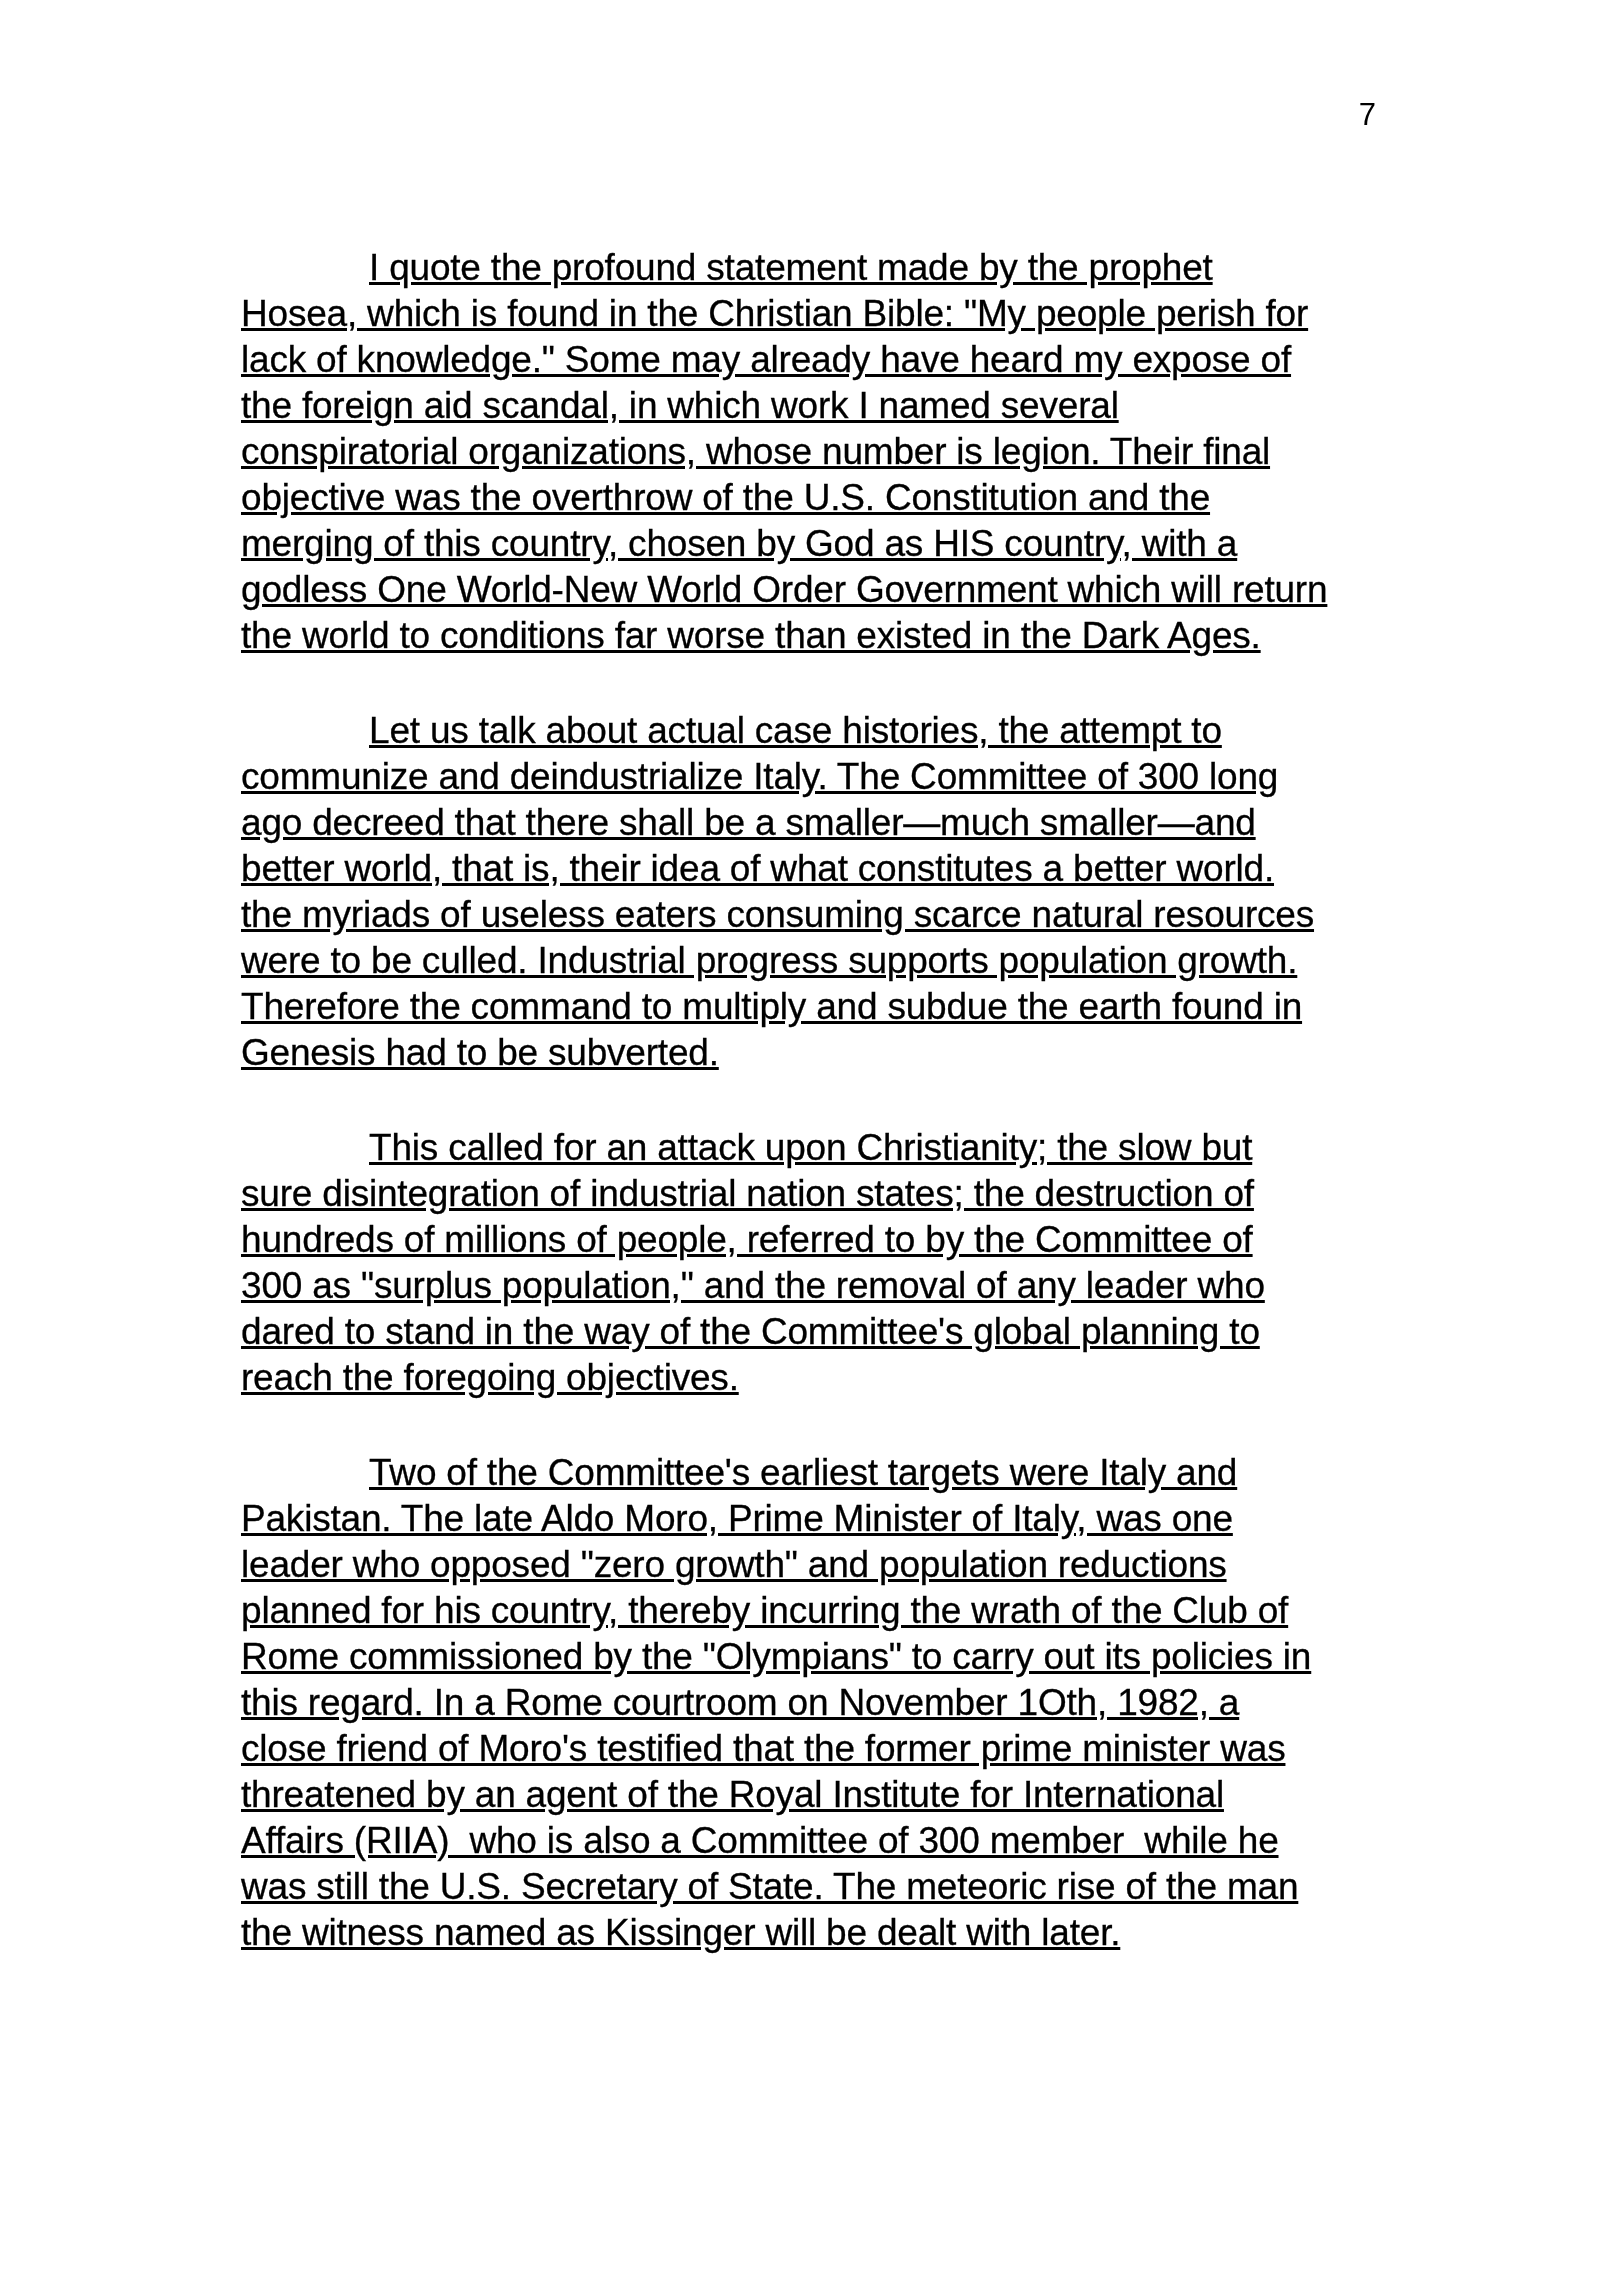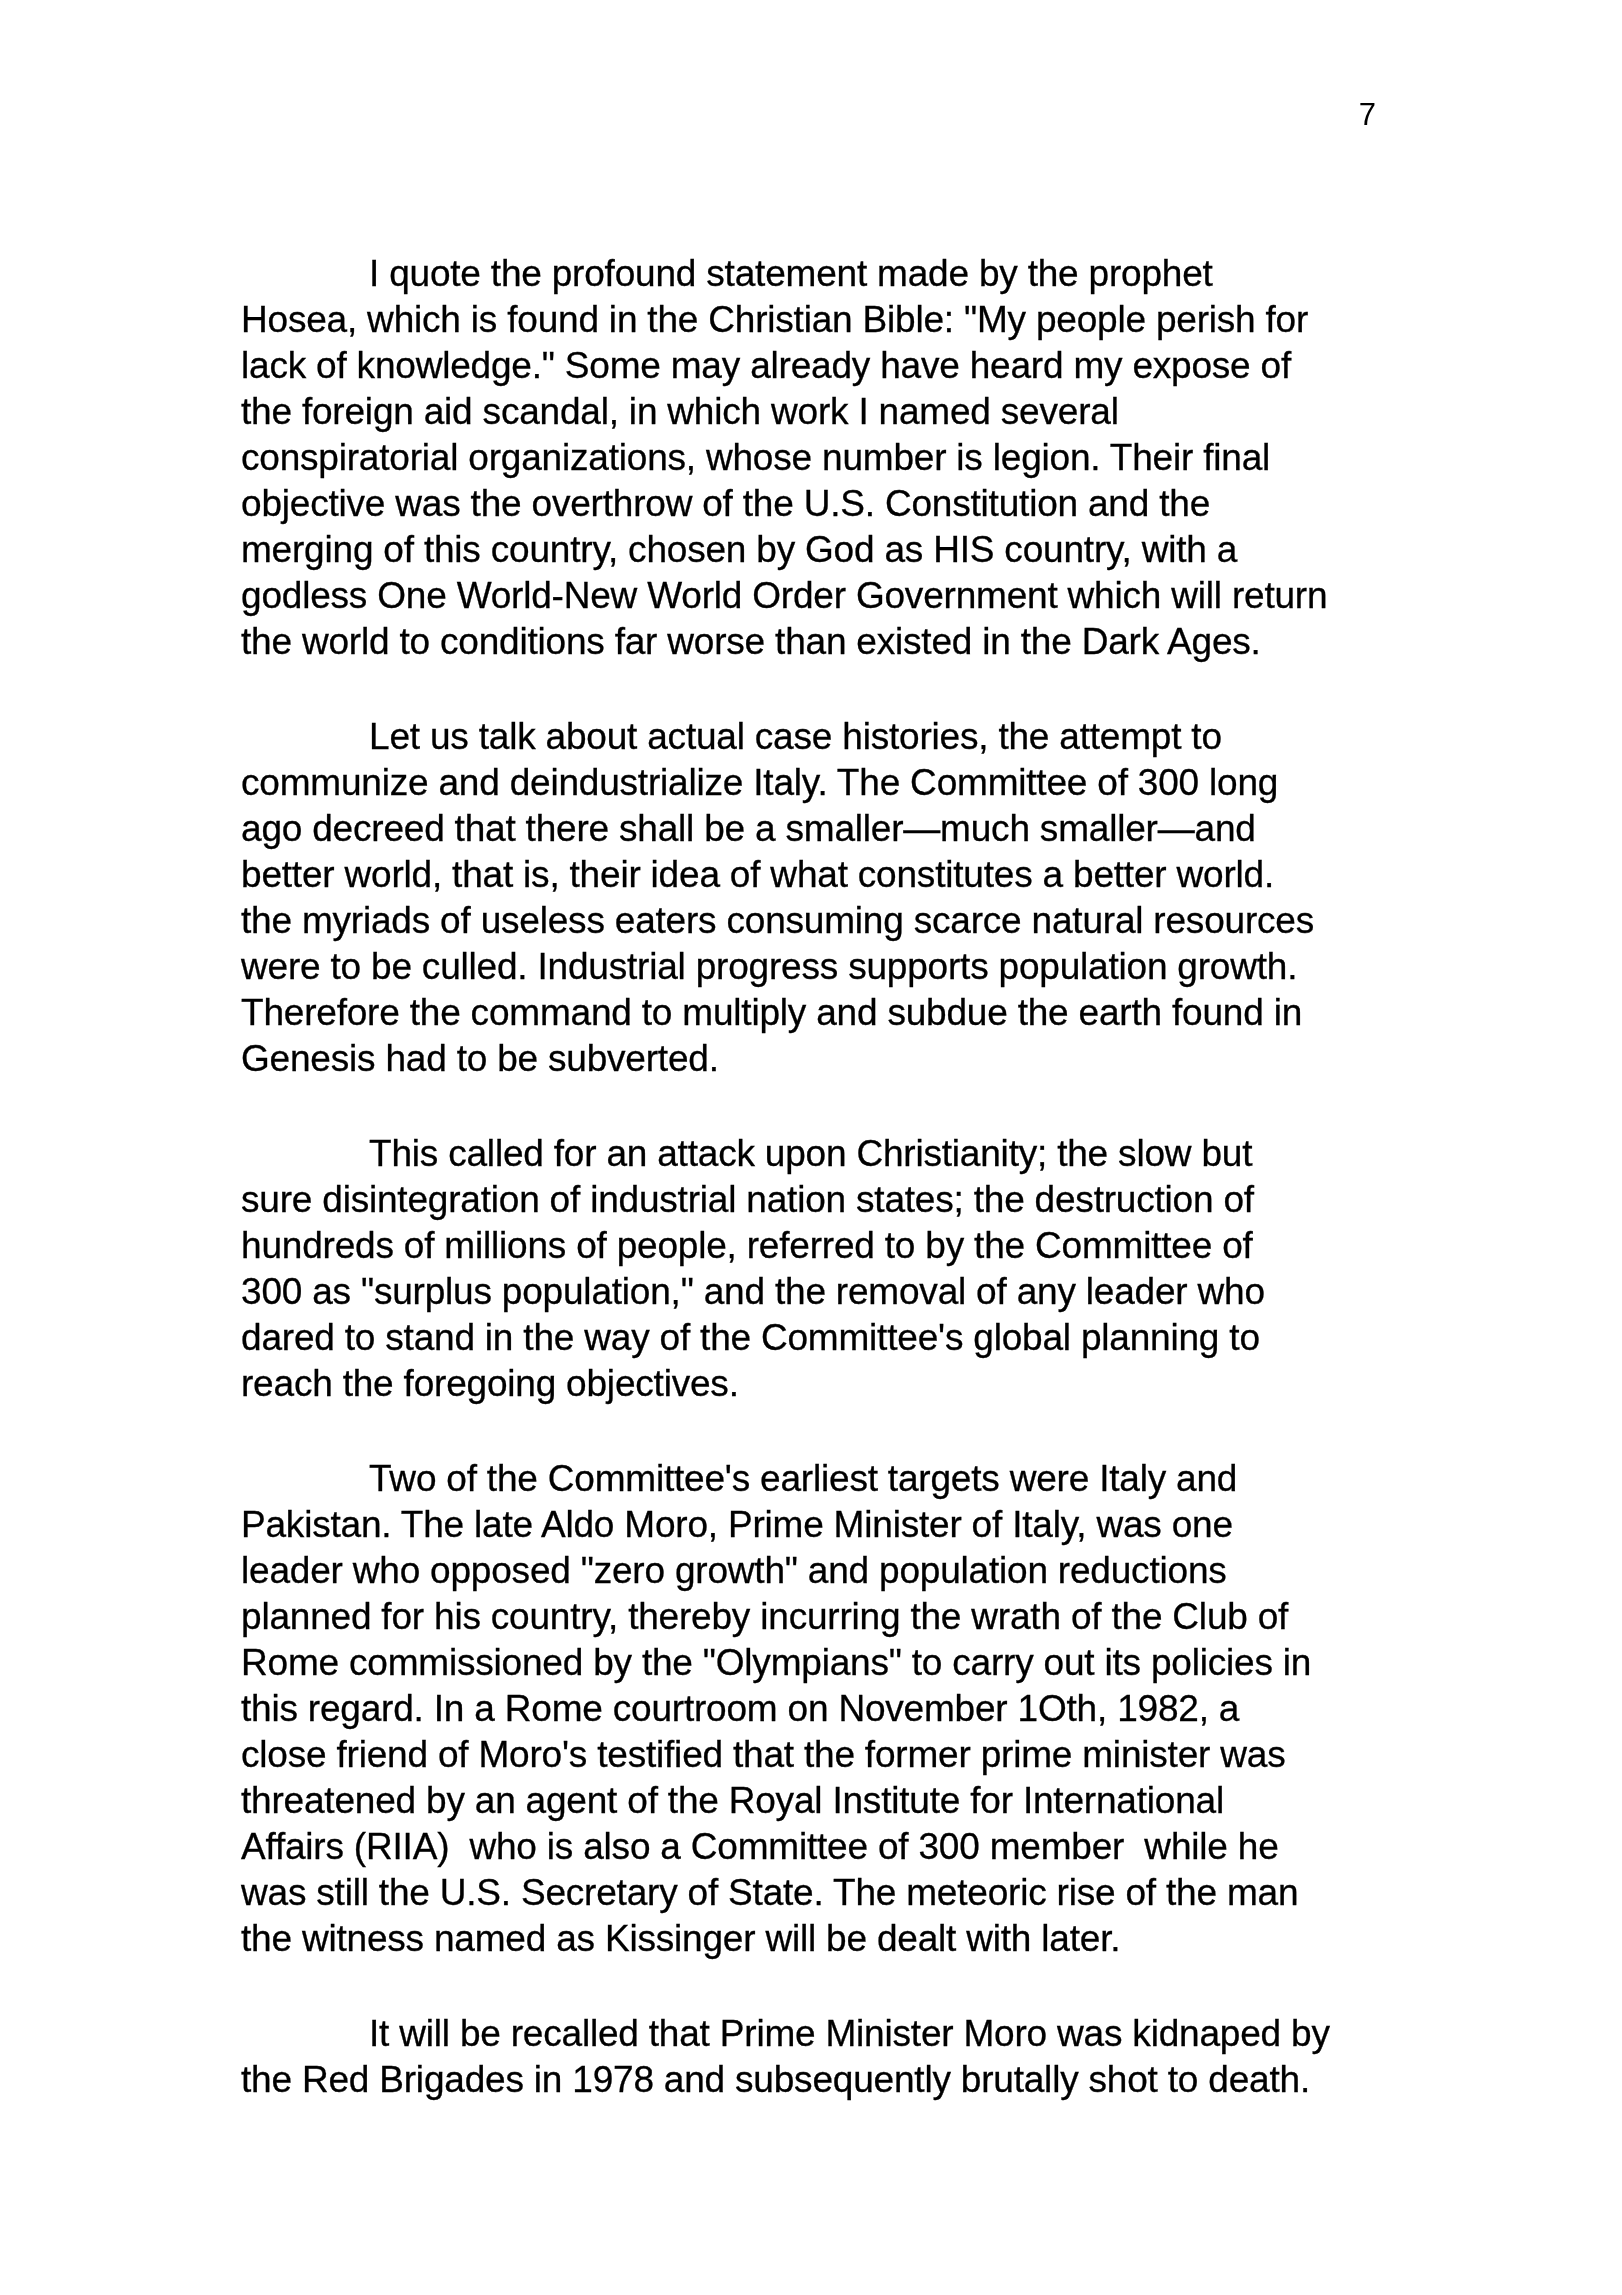--- a/index.html
+++ b/index.html
@@ -24,22 +24,23 @@
     position: absolute;
     top: 96px;
     right: 246px;
     font-size: 31px;
     line-height: 37px;
     color: #000000;
   }
   .content {
     position: absolute;
     left: 241px;
-    top: 251px;
+    top: 245px;
     width: 1348px;
+    text-decoration: underline;
   }
   .para {
     margin: 0 0 49px 0;
     font-size: 37px;
     line-height: 46px;
     letter-spacing: -0.2px;
     white-space: pre-wrap;       
     text-indent: 128px;          
     color: #000000;
     -webkit-text-stroke: 0.3px #000000; 
@@ -83,18 +84,16 @@
 Pakistan. The late Aldo Moro, Prime Minister of Italy, was one
 leader who opposed "zero growth" and population reductions
 planned for his country, thereby incurring the wrath of the Club of
 Rome commissioned by the "Olympians" to carry out its policies in
 this regard. In a Rome courtroom on November 1Oth, 1982, a
 close friend of Moro's testified that the former prime minister was
 threatened by an agent of the Royal Institute for International
 Affairs (RIIA)  who is also a Committee of 300 member  while he
 was still the U.S. Secretary of State. The meteoric rise of the man
 the witness named as Kissinger will be dealt with later.</p>
-    <p class="para">It will be recalled that Prime Minister Moro was kidnaped by
-the Red Brigades in 1978 and subsequently brutally shot to death.</p>
   </div>
 
 </div>
 
 
 </body></html>

